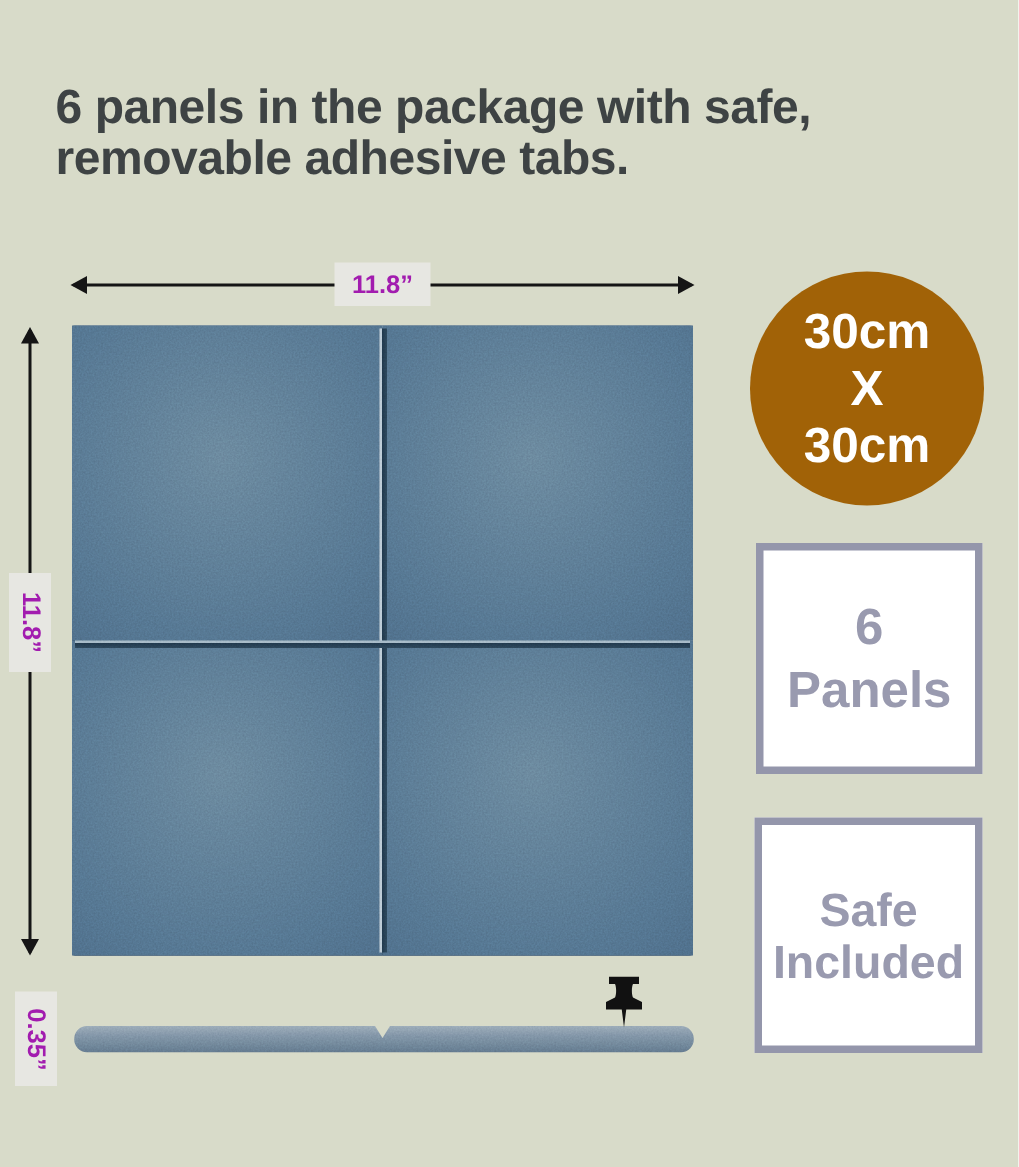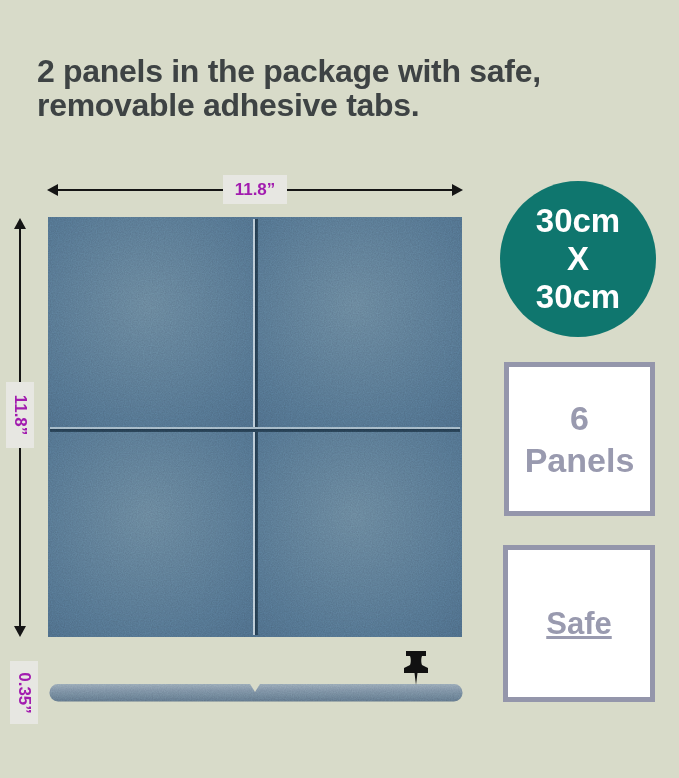--- a/index.html
+++ b/index.html
@@ -53,31 +53,31 @@
     background:linear-gradient(to right,#b7c7d3 0,#b7c7d3 1.5px,#1d3345 1.5px,#2a4254 100%);
   }
   .seam-h{
     position:absolute;left:2px;right:2px;top:210px;height:5px;z-index:2;
     background:linear-gradient(to bottom,#9fb4c2 0,#9fb4c2 1.5px,#1d3345 1.5px,#2a4254 100%);
   }
   .texture{position:absolute;inset:0;width:100%;height:100%;mix-blend-mode:overlay;opacity:.55;z-index:3;pointer-events:none;}
   
   .circle-badge{
     position:absolute;left:500px;top:181px;width:156px;height:156px;border-radius:50%;
-    background:#0f766e;color:#ffffff;font-weight:bold;font-size:33px;line-height:38px;
+    background:#a16207;color:#ffffff;font-weight:bold;font-size:33px;line-height:38px;
     display:flex;flex-direction:column;align-items:center;justify-content:center;text-align:center;
   }
   
   .box-badge{
     position:absolute;background:#ffffff;border:5px solid #9496ab;
     color:#999aaf;font-weight:bold;text-align:center;
     display:flex;flex-direction:column;align-items:center;justify-content:center;
   }
   .box-count{left:504px;top:362px;width:141px;height:144px;font-size:34px;line-height:42px;}
-  .box-adhesive{left:503px;top:545px;width:142px;height:147px;font-size:31px;line-height:35px;text-decoration:underline;}
+  .box-adhesive{left:503px;top:545px;width:142px;height:147px;font-size:31px;line-height:35px;}
   .box-adhesive .bl{white-space:nowrap;}
   
   .sidebar-svg{position:absolute;left:49px;top:683px;}
   .pin-svg{position:absolute;left:402px;top:651px;}
 </style>
 </head>
 <body>
 
 <div class="stage">
 
@@ -89,21 +89,21 @@
       </filter>
       <linearGradient id="barg" x1="0" y1="0" x2="0" y2="1">
         <stop offset="0" stop-color="#94a5b2"></stop>
         <stop offset="0.35" stop-color="#7a8da0"></stop>
         <stop offset="1" stop-color="#5d7184"></stop>
       </linearGradient>
     </defs>
   </svg>
 
   <div class="heading">
-    <div>2 panels in the package with safe,</div>
+    <div>6 panels in the package with safe,</div>
     <div>removable adhesive tabs.</div>
   </div>
 
   <div class="h-arrow">
     <div class="line"></div>
     <div class="ah ah-left"></div>
     <div class="ah ah-right"></div>
     <div class="dim-patch horiz">
       <span>11.8”</span>
     </div>
@@ -138,20 +138,21 @@
     <div>30cm</div>
   </div>
 
   <div class="box-badge box-count">
     <div>6</div>
     <div>Panels</div>
   </div>
 
   <div class="box-badge box-adhesive">
     <div class="bl">Safe</div>
+    <div class="bl">Included</div>
   </div>
 
   <div class="dim-patch patch-035">
     <span class="rot90">0.35”</span>
   </div>
 
   <svg class="sidebar-svg" width="414" height="20" viewBox="0 0 414 20">
     <defs>
       <clipPath id="barclip">
         <path d="M9,1 H201 L206,9 L211,1 H405 A8.5,8.5 0 0 1 413.5,9.5 A8.5,8.5 0 0 1 405,18.5 H9 A8.5,8.5 0 0 1 0.5,9.5 A8.5,8.5 0 0 1 9,1 Z"></path>

